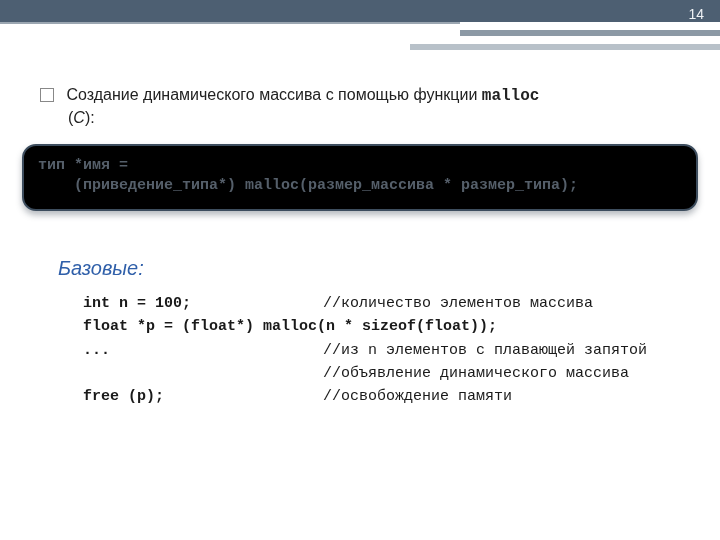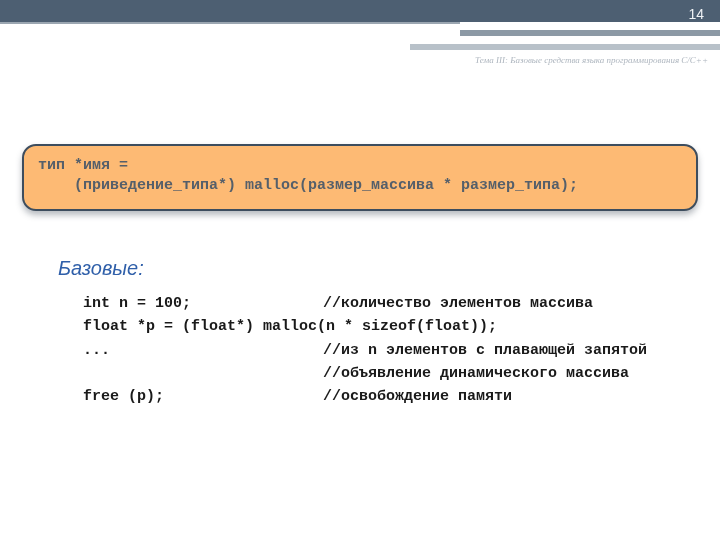--- a/index.html
+++ b/index.html
@@ -26,60 +26,66 @@
     font-size: 16px; color: #222;
   }
   .spacer-icon {
     display: inline-block; width: 14px; height: 14px; border: 1px solid #888;
     margin-right: 8px; margin-left: -28px; position: relative; top: 2px;
   }
   .mono { font-family: "Courier New", monospace; font-weight: bold; }
   .subc { display:block; margin-top:4px; margin-left:0; font-size:16px; color:#222; }
   .code-box {
     position: absolute; top: 144px; left: 22px; right: 22px;
-    border-radius: 14px; background: #fdba74;
+    border-radius: 14px; background: #000000;
     border: 2px solid #3d4d5e;
     padding: 10px 14px 12px 14px;
     box-shadow: 0 4px 6px rgba(50,60,75,0.35);
   }
   .code-box pre {
     font-family: "Courier New", monospace; font-weight: bold;
     font-size: 15px; color: #555f6a; line-height: 1.35;
     white-space: pre-wrap;
   }
   .example-title {
     position: absolute; top: 257px; left: 58px;
     color: #2f5fa9; font-style: italic; font-size: 20px; font-weight: 500;
   }
   .example-code {
     position: absolute; top: 292px; left: 38px; right: 30px;
     font-family: "Courier New", monospace; font-size: 15px;
     color: #1a1a1a; line-height: 1.55;
   }
   .example-code .row { white-space: pre; }
   .example-code .lead { font-weight: bold; display: inline-block; margin-left: 45px; }
-  .example-code .cmt { font-weight: bold; }
+  .example-code .cmt { font-weight: normal; }
   .example-code .w1 { display:inline-block; width: 240px; }
 </style>
 </head>
 <body>
 
 <div class="slide">
 
   <div class="top-band"></div>
   <div class="thin-line"></div>
   <div class="page-number">14</div>
 
   <div class="top-right-bars">
     <div class="bar1"></div>
     <div class="bar2"></div>
   </div>
 
-  <div class="chapter">Тема III: Базовые средства языка программирования C/C++</div>
 
+  <div class="heading-row">
+    <span class="spacer-icon"></span>
+    <span>Создание динамического массива с помощью функции </span><span class="mono">malloc</span>
+    <span class="subc">
+      <span>(</span><i>С</i><span>):</span>
+    </span>
+  </div>
 
   <div class="code-box">
     <pre><span>тип *имя =</span>
 <span>    (приведение_типа*) malloc(размер_массива * размер_типа);</span></pre>
   </div>
 
   <div class="example-title">Базовые:</div>
 
   <div class="example-code">
     <div class="row"><span class="lead w1">int n = 100;</span><span class="cmt">//количество элементов массива</span></div>

